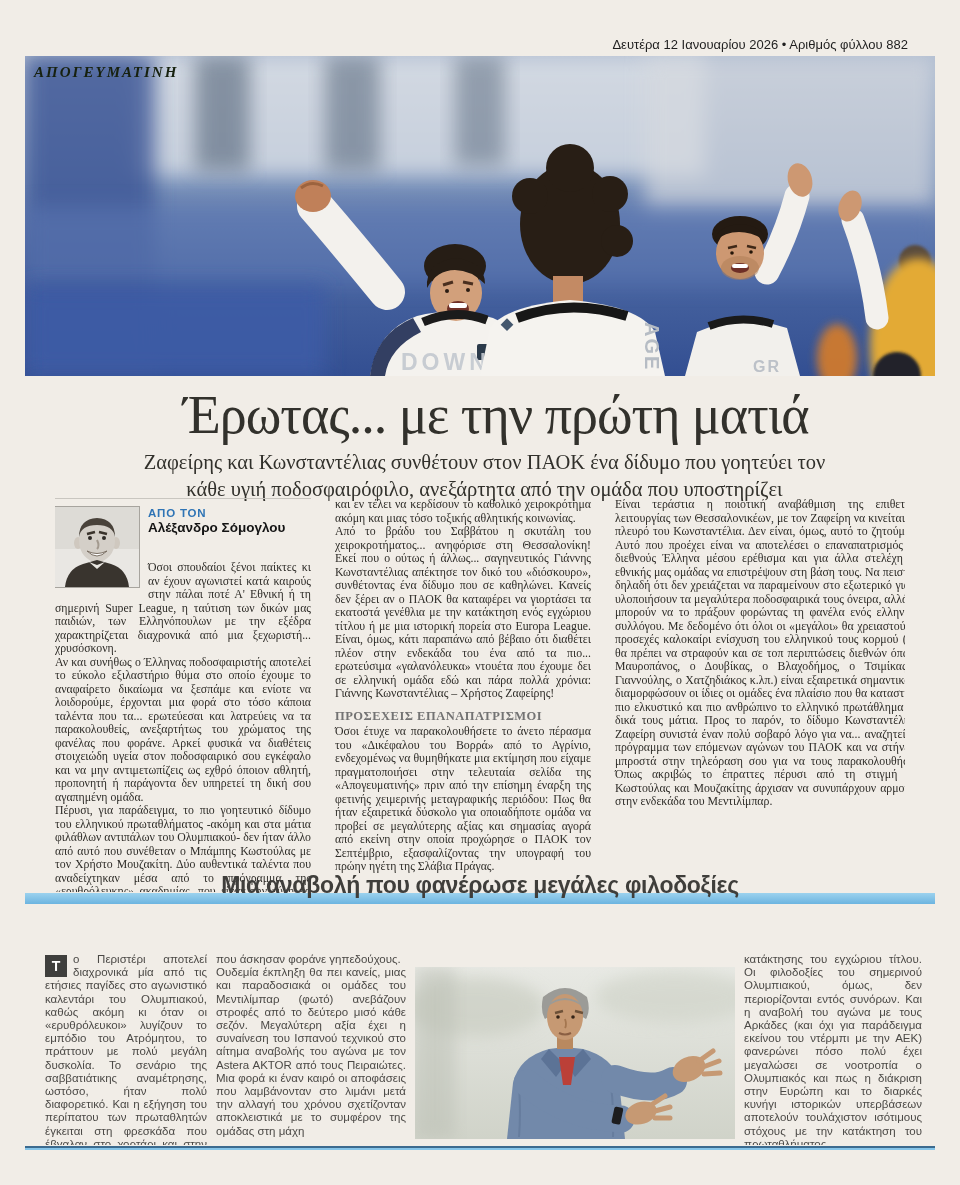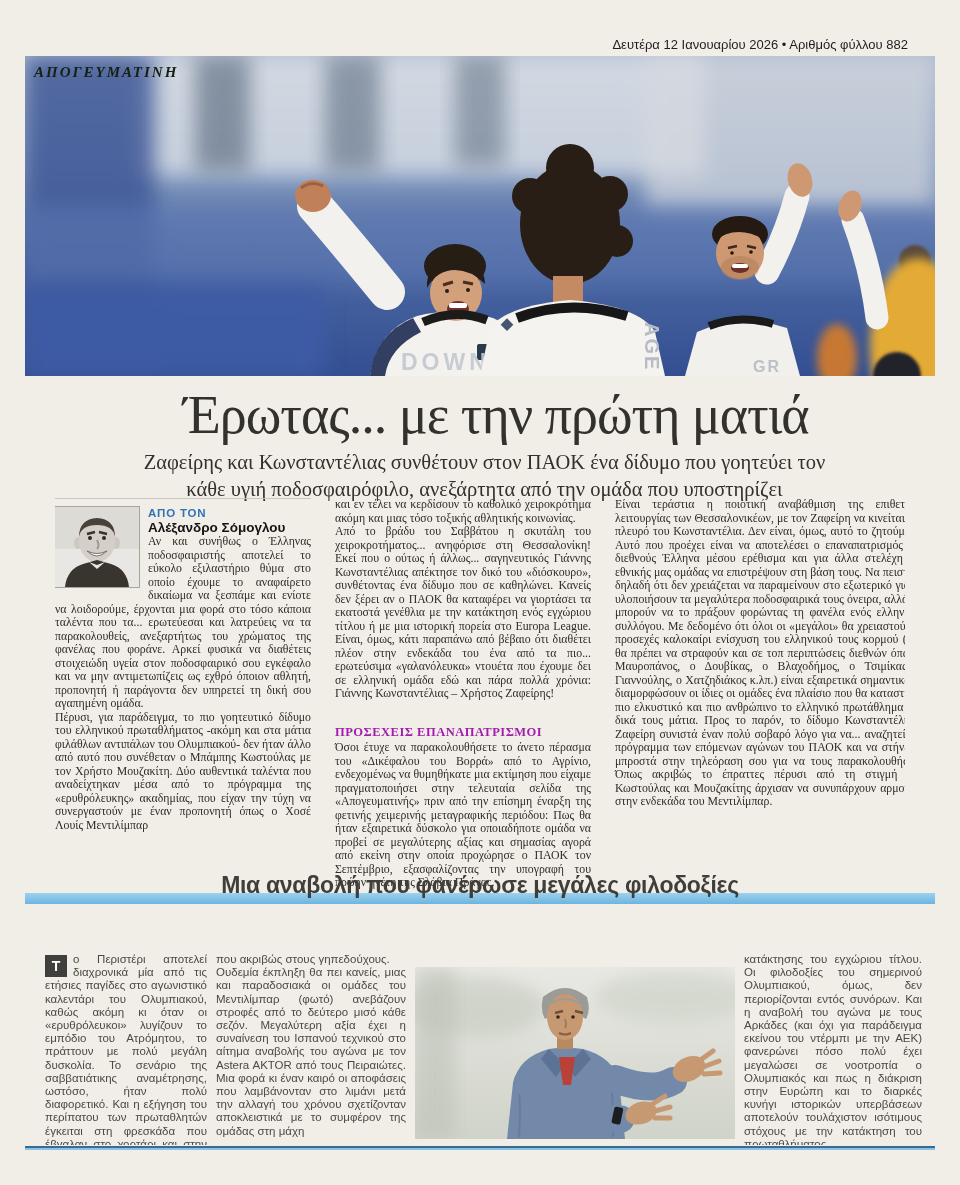--- a/index.html
+++ b/index.html
@@ -52,25 +52,25 @@
     float:left; width:84px; height:80px; margin:2px 9px 4px 0;
     outline:1px solid #a7a49e; background:#e9e7e3;
   }
   .byline-photo svg { display:block; width:100%; height:100%; }
   .byline-label {
     font-family:"Liberation Sans", sans-serif; font-weight:bold; font-size:11.5px;
     letter-spacing:0.8px; color:#2f74b5; padding-top:2px;
   }
   .byline-name {
     font-family:"Liberation Sans", sans-serif; font-weight:bold; font-size:13.5px;
-    color:#141414; margin-bottom:1px;
+    color:#141414; margin-bottom:27px;
   }
   .subhead-blue {
     font-family:"Liberation Serif", serif; font-weight:bold; font-size:12.5px;
-    letter-spacing:0.5px; color:#a21caf; margin:25px 0 2px !important;
+    letter-spacing:0.5px; color:#737373; margin:9px 0 2px !important;
     text-align:left;
   }
   
   .divider-band {
     position:absolute; top:893px; left:25px; width:910px; height:11px;
     background:linear-gradient(to bottom,#9cd2ee,#6cb4e0);
   }
   
   .secondary-headline {
     position:absolute; top:872px; left:0; width:100%; text-align:center;
@@ -216,20 +216,21 @@
               <circle cx="49" cy="31" r="2" fill="#2e2a26"></circle>
             <path d="M42,33 q3,6 0,9" stroke="#a39a8f" stroke-width="2" fill="none"></path>
             <path d="M32,44 Q42,54 52,44 Q42,49 32,44 Z" fill="#fff" stroke="#7a6f63" stroke-width="1"></path>
             <path d="M10,80 Q12,62 28,57 L42,53 L56,57 Q72,62 74,80 Z" fill="#39342e"></path>
             <path d="M34,55 L42,62 L50,55 L42,58 Z" fill="#e8e6e1"></path>
           </g>
         </svg>
       </div>
       <div class="byline-label">ΑΠΟ ΤΟΝ</div>
       <div class="byline-name">Αλέξανδρο Σόμογλου</div>
+      <p>Όσοι σπουδαίοι ξένοι παίκτες κι αν έχουν αγωνιστεί κατά καιρούς στην πάλαι ποτέ Α' Εθνική ή τη σημερινή Super League, η ταύτιση των δικών μας παιδιών, των Ελληνόπουλων με την εξέδρα χαρακτηρίζεται διαχρονικά από μια ξεχωριστή... χρυσόσκονη.</p>
       <p>Αν και συνήθως ο Έλληνας ποδοσφαιριστής αποτελεί το εύκολο εξιλαστήριο θύμα στο οποίο έχουμε το αναφαίρετο δικαίωμα να ξεσπάμε και ενίοτε να λοιδορούμε, έρχονται μια φορά στο τόσο κάποια ταλέντα που τα... ερωτεύεσαι και λατρεύεις να τα παρακολουθείς, ανεξαρτήτως του χρώματος της φανέλας που φοράνε. Αρκεί φυσικά να διαθέτεις στοιχειώδη υγεία στον ποδοσφαιρικό σου εγκέφαλο και να μην αντιμετωπίζεις ως εχθρό όποιον αθλητή, προπονητή ή παράγοντα δεν υπηρετεί τη δική σου αγαπημένη ομάδα.</p>
       <p>Πέρυσι, για παράδειγμα, το πιο γοητευτικό δίδυμο του ελληνικού πρωταθλήματος -ακόμη και στα μάτια φιλάθλων αντιπάλων του Ολυμπιακού- δεν ήταν άλλο από αυτό που συνέθεταν ο Μπάμπης Κωστούλας με τον Χρήστο Μουζακίτη. Δύο αυθεντικά ταλέντα που αναδείχτηκαν μέσα από το πρόγραμμα της «ερυθρόλευκης» ακαδημίας, που είχαν την τύχη να συνεργαστούν με έναν προπονητή όπως ο Χοσέ Λουίς Μεντιλίμπαρ</p>
     </div>
     <div class="col">
       <p>και εν τέλει να κερδίσουν το καθολικό χειροκρότημα ακόμη και μιας τόσο τοξικής αθλητικής κοινωνίας.</p>
       <p>Από το βράδυ του Σαββάτου η σκυτάλη του χειροκροτήματος... ανηφόρισε στη Θεσσαλονίκη! Εκεί που ο ούτως ή άλλως... σαγηνευτικός Γιάννης Κωνσταντέλιας απέκτησε τον δικό του «διόσκουρο», συνθέτοντας ένα δίδυμο που σε καθηλώνει. Κανείς δεν ξέρει αν ο ΠΑΟΚ θα καταφέρει να γιορτάσει τα εκατοστά γενέθλια με την κατάκτηση ενός εγχώριου τίτλου ή με μια ιστορική πορεία στο Europa League. Είναι, όμως, κάτι παραπάνω από βέβαιο ότι διαθέτει πλέον στην ενδεκάδα του ένα από τα πιο... ερωτεύσιμα «γαλανόλευκα» ντουέτα που έχουμε δει σε ελληνική ομάδα εδώ και πάρα πολλά χρόνια: Γιάννης Κωνσταντέλιας – Χρήστος Ζαφείρης!</p>
       <p class="subhead-blue">ΠΡΟΣΕΧΕΙΣ ΕΠΑΝΑΠΑΤΡΙΣΜΟΙ</p>
       <p>Όσοι έτυχε να παρακολουθήσετε το άνετο πέρασμα του «Δικέφαλου του Βορρά» από το Αγρίνιο, ενδεχομένως να θυμηθήκατε μια εκτίμηση που είχαμε πραγματοποιήσει στην τελευταία σελίδα της «Απογευματινής» πριν από την επίσημη έναρξη της φετινής χειμερινής μεταγραφικής περιόδου: Πως θα ήταν εξαιρετικά δύσκολο για οποιαδήποτε ομάδα να προβεί σε μεγαλύτερης αξίας και σημασίας αγορά από εκείνη στην οποία προχώρησε ο ΠΑΟΚ τον Σεπτέμβριο, εξασφαλίζοντας την υπογραφή του πρώην ηγέτη της Σλάβια Πράγας.</p>
     </div>
     <div class="col">
@@ -240,21 +241,21 @@
   <div class="divider-band"></div>
 
   <h2 class="secondary-headline">Μια αναβολή που φανέρωσε μεγάλες φιλοδοξίες</h2>
 
   <div class="secondary">
     <div class="scol">
       <span class="dropcap">Τ</span>
       <p style="display:inline;">ο Περιστέρι αποτελεί διαχρονικά μία από τις ετήσιες παγίδες στο αγωνιστικό καλεντάρι του Ολυμπιακού, καθώς ακόμη κι όταν οι «ερυθρόλευκοι» λυγίζουν το εμπόδιο του Ατρόμητου, το πράττουν με πολύ μεγάλη δυσκολία. Το σενάριο της σαββατιάτικης αναμέτρησης, ωστόσο, ήταν πολύ διαφορετικό. Και η εξήγηση του περίπατου των πρωταθλητών έγκειται στη φρεσκάδα που έβγαλαν στο χορτάρι και στην κατ' επέκταση ασφυκτική πίεση</p>
     </div>
     <div class="scol">
-      <p>που ακριβώς στους γηπεδούχους.</p>
+      <p>που άσκησαν φοράνε γηπεδούχους.</p>
       <p>Ουδεμία έκπληξη θα πει κανείς, μιας και παραδοσιακά οι ομάδες του Μεντιλίμπαρ (φωτό) ανεβάζουν στροφές από το δεύτερο μισό κάθε σεζόν. Μεγαλύτερη αξία έχει η συναίνεση του Ισπανού τεχνικού στο αίτημα αναβολής του αγώνα με τον Astera AKTOR από τους Πειραιώτες. Μια φορά κι έναν καιρό οι αποφάσεις που λαμβάνονταν στο λιμάνι μετά την αλλαγή του χρόνου σχετίζονταν αποκλειστικά με το συμφέρον της ομάδας στη μάχη</p>
     </div>
     <div>
       <div class="coach-photo">
         <svg viewBox="0 0 320 172" preserveAspectRatio="none">
           <defs>
             <linearGradient id="cg" x1="0" y1="0" x2="0" y2="1">
               <stop offset="0" stop-color="#e8e9e4"></stop>
                 <stop offset="1" stop-color="#d0d3c9"></stop>
             </linearGradient>

